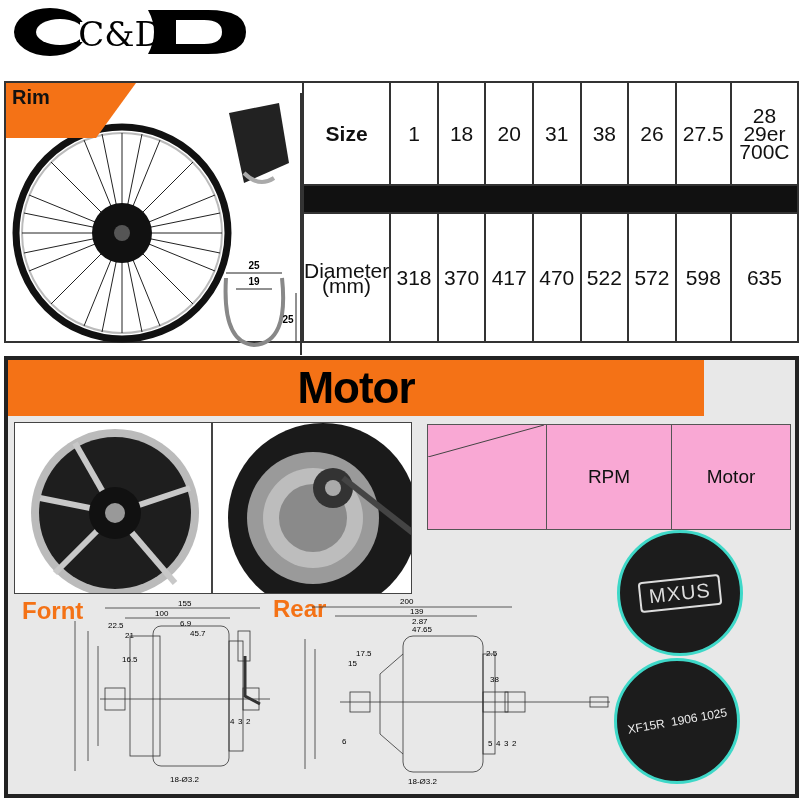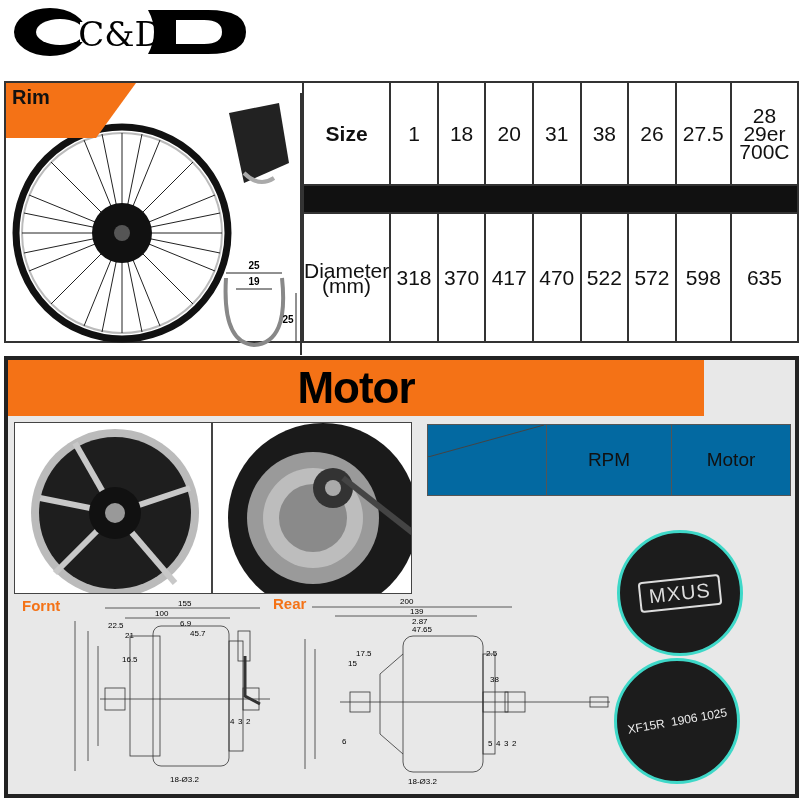--- a/index.html
+++ b/index.html
@@ -22,26 +22,26 @@
   .diam-lbl { font-size:13px; font-weight:normal; line-height:15px; }
   .multi { font-size:17px; line-height:18px;border-radius:16px; }
   tr.black-row td { background:#111; height:26px; }
 
   
   .motor-box { left:4px; top:356px; width:795px; height:442px; border:4px solid #222; box-sizing:border-box; background:#e8e8e8; }
   .motor-header { left:8px; top:360px; width:696px; height:56px; background:#f47216; display:flex; align-items:center; justify-content:center; }
   .motor-title { font-size:44px; font-weight:bold; color:#000; letter-spacing:-1px; }
   .photo { top:422px; height:172px; background:#fff; border:1px solid #444; box-sizing:border-box; overflow:hidden; }
 
-  table.spec { position:absolute; left:427px; top:424px; width:364px; height:72px; border-collapse:collapse; background:#0369a1; }
+  table.spec { position:absolute; left:427px; top:424px; width:364px; height:106px; border-collapse:collapse; background:#f9a8d4; }
   table.spec td { border:1px solid #555; text-align:center; font-size:19px; color:#111; }
 
   .badge { border-radius:50%; background:#1c1c1c; border:3px solid #3ed8c8; box-sizing:border-box; overflow:hidden; }
 
-  .diag-label { font-size:15px; font-weight:bold; color:#f47216; }
+  .diag-label { font-size:24px; font-weight:bold; color:#f47216; }
   .dim { font-size:8px; color:#222; }
 </style>
 </head>
 <body>
 
 <svg class="abs logo" viewBox="0 0 240 60">
   <ellipse cx="42" cy="30" rx="36" ry="24" fill="#000"></ellipse>
   <ellipse cx="52" cy="30" rx="24" ry="13" fill="#fff"></ellipse>
   <rect x="72" y="20" width="12" height="20" fill="#fff"></rect>
   <path d="M140 8 L200 8 Q238 8 238 30 Q238 52 200 52 L140 52 Q152 30 140 8 Z" fill="#000"></path>

